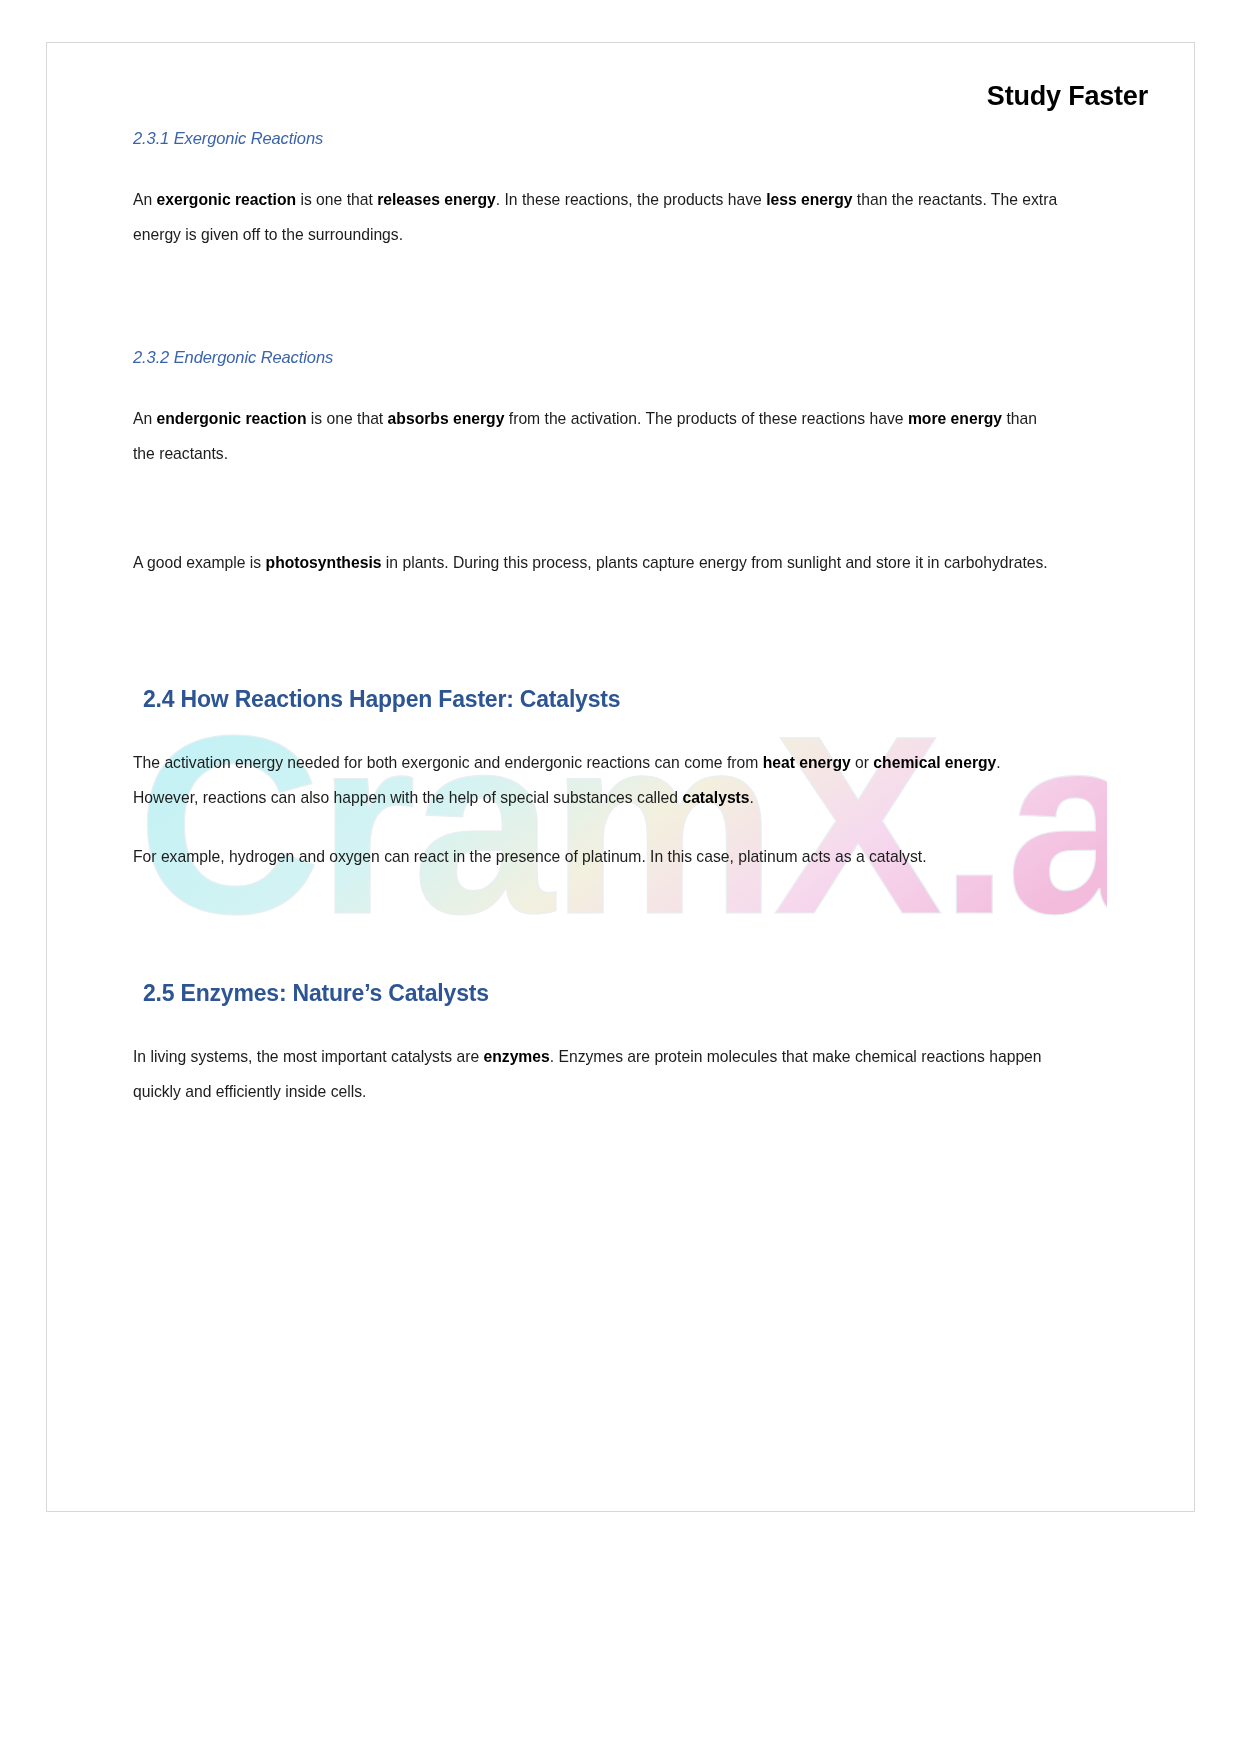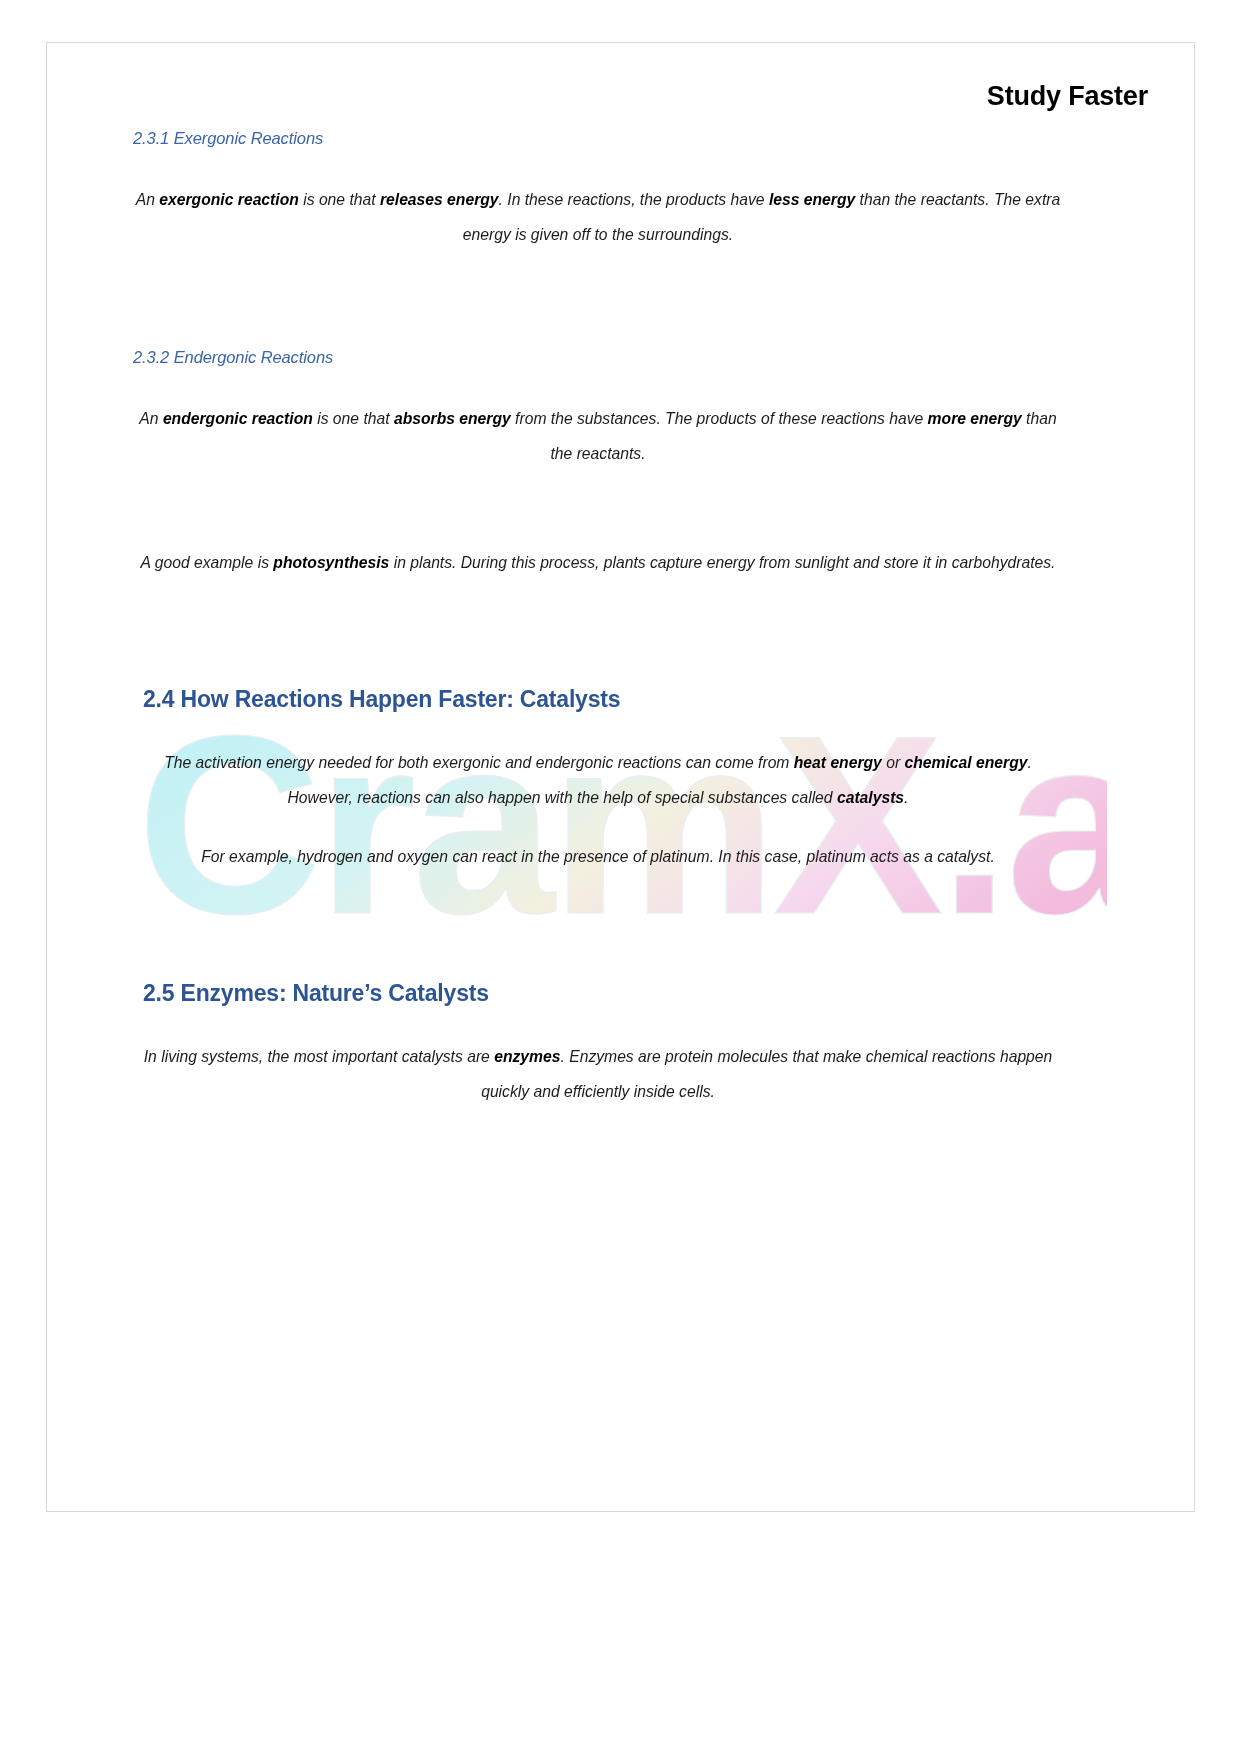--- a/index.html
+++ b/index.html
@@ -77,22 +77,21 @@
     color: #2d5594;
     margin: 10px;
     letter-spacing: -0.2px;
   }
 
   p.para {
     font-size: 15.7px;
     line-height: 35px;
     color: #1c1c1c;
     margin: 0;
-    text-align: center;
-    font-style: italic;
+    text-align: left;
   }
   p.para b { font-weight: bold; color:#000; }
 
   .sp-xs { height: 22px; }
   .sp-s  { height: 34px; }
   .sp-l  { height: 74px; }
   .sp-xl { height: 96px; }
 </style>
 </head>
 <body>
@@ -121,21 +120,21 @@
     <div class="body-wrap">
 
       <h3 class="sub-heading">2.3.1 Exergonic Reactions</h3>
       <div class="sp-s"></div>
       <p class="para"><span>An </span><b>exergonic reaction</b><span> is one that </span><b>releases energy</b><span>. In these reactions, the products have </span><b>less energy</b><span> than the reactants. The extra energy is given off to the surroundings.</span></p>
 
       <div class="sp-xl"></div>
 
       <h3 class="sub-heading">2.3.2 Endergonic Reactions</h3>
       <div class="sp-s"></div>
-      <p class="para"><span>An </span><b>endergonic reaction</b><span> is one that </span><b>absorbs energy</b><span> from the substances. The products of these reactions have </span><b>more energy</b><span> than the reactants.</span></p>
+      <p class="para"><span>An </span><b>endergonic reaction</b><span> is one that </span><b>absorbs energy</b><span> from the activation. The products of these reactions have </span><b>more energy</b><span> than the reactants.</span></p>
 
       <div class="sp-l"></div>
 
       <p class="para"><span>A good example is </span><b>photosynthesis</b><span> in plants. During this process, plants capture energy from sunlight and store it in carbohydrates.</span></p>
 
       <div class="sp-xl"></div>
 
       <h2 class="section-heading">2.4 How Reactions Happen Faster: Catalysts</h2>
       <div class="sp-xs"></div>
       <p class="para"><span>The activation energy needed for both exergonic and endergonic reactions can come from </span><b>heat energy</b><span> or </span><b>chemical energy</b><span>. However, reactions can also happen with the help of special substances called </span><b>catalysts</b><span>.</span></p>

